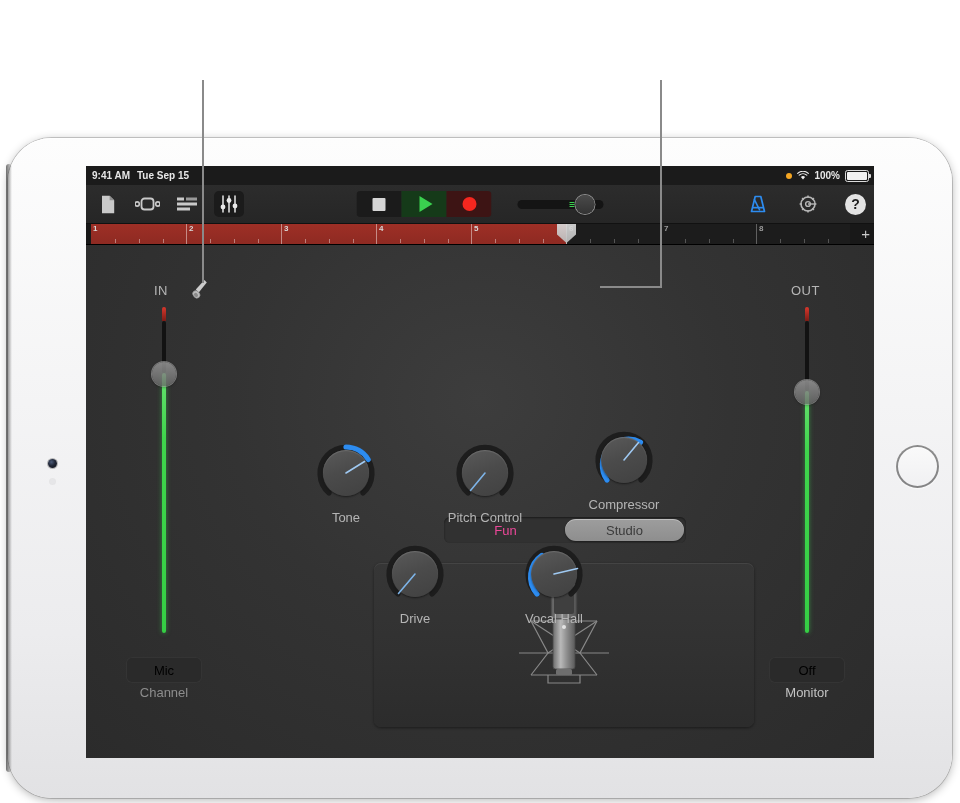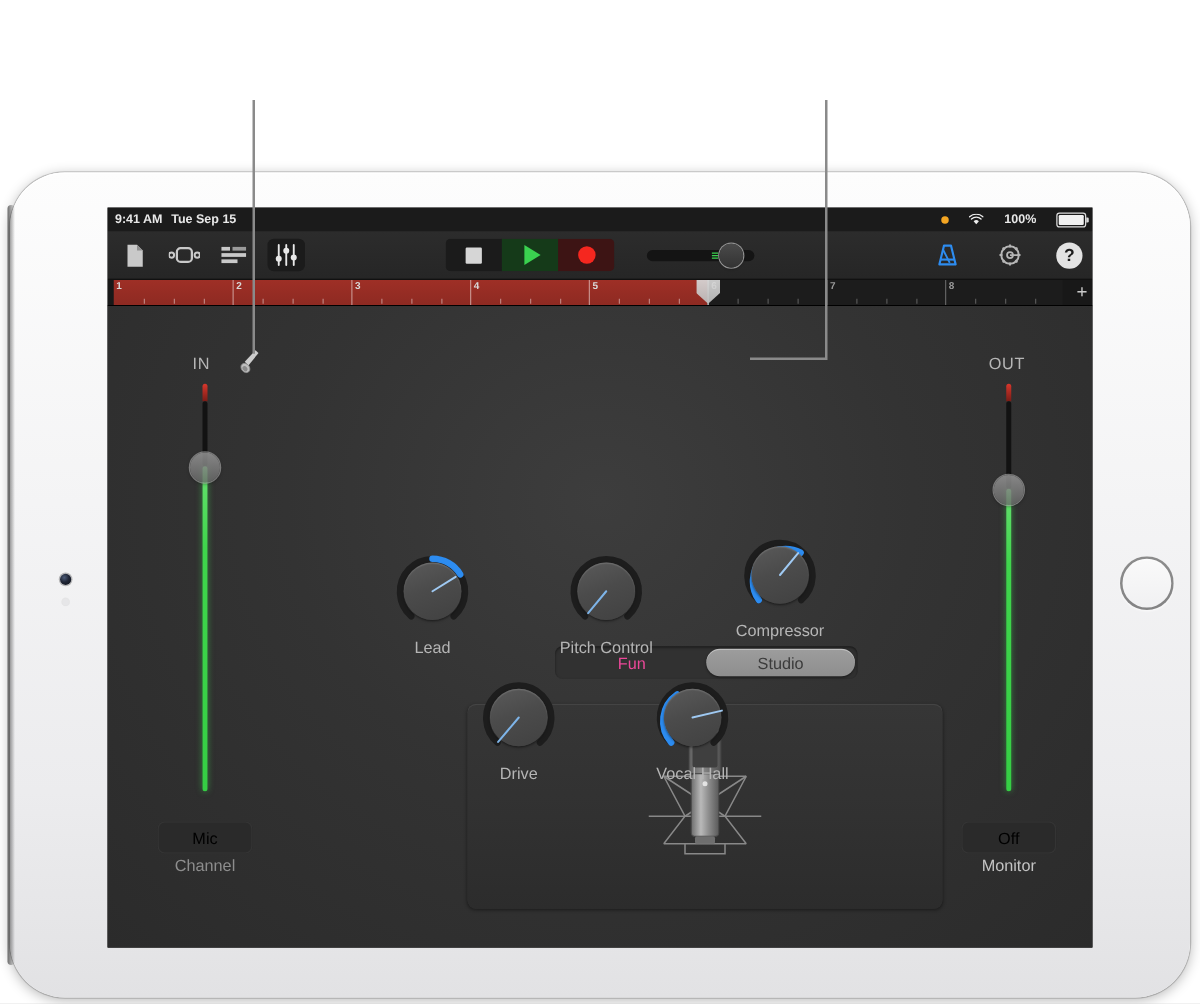--- a/index.html
+++ b/index.html
@@ -52,21 +52,21 @@
     position:absolute;left:78px;top:28px;width:788px;height:592px;
     background:#1a1a1a;overflow:hidden;
   }
 
   
   .statusbar{
     position:relative;height:19px;background:#1b1b1b;color:#e8e8e8;
     font-size:10px;display:flex;align-items:center;
   }
   .sb-left{position:absolute;left:6px;display:flex;gap:7px;align-items:center;white-space:nowrap;font-weight:bold;}
-  .sb-right{position:absolute;right:5px;display:flex;gap:16px;align-items:center;font-weight:bold;}
+  .sb-right{position:absolute;right:5px;display:flex;gap:5px;align-items:center;font-weight:bold;}
   .sb-dot{width:6px;height:6px;border-radius:50%;background:#f5a623;display:inline-block;}
   .sb-wifi{display:inline-block;width:12px;height:9px;}
   .sb-batt{
     position:relative;display:inline-block;width:22px;height:10px;
     border:1px solid #dcdcdc;border-radius:2.5px;
   }
   .sb-batt i{position:absolute;left:1px;top:1px;right:1px;bottom:1px;background:#f2f2f2;border-radius:1px;display:block;}
   .sb-batt:after{content:"";position:absolute;right:-3px;top:3px;width:2px;height:4px;background:#dcdcdc;border-radius:0 1px 1px 0;}
 
   
@@ -445,21 +445,21 @@
 
       <div class="knob" style="left:229px;top:197px;">
         <svg width="62" height="62" viewBox="0 0 62 62">
           <path d="M 14.0 51.0 A 26 26 0 1 1 48.0 51.0" fill="none" stroke="#1d1d1d" stroke-width="5.2" stroke-linecap="round"></path>
           <path d="M 31 5 A 26 26 0 0 1 53.2 17.5" fill="none" stroke="#2d8cf0" stroke-width="5.2" stroke-linecap="round"></path>
         </svg>
         <div class="face"></div>
         <svg style="position:absolute;left:0;top:0;" width="62" height="62" viewBox="0 0 62 62">
           <line x1="31" y1="31" x2="49.5" y2="19.5" stroke="#9fc9f2" stroke-width="1.6" stroke-linecap="round"></line>
         </svg>
-        <div class="lab">Lead</div>
+        <div class="lab">Tone</div>
       </div>
 
       <div class="knob" style="left:368px;top:197px;">
         <svg width="62" height="62" viewBox="0 0 62 62">
           <path d="M 14.0 51.0 A 26 26 0 1 1 48.0 51.0" fill="none" stroke="#1d1d1d" stroke-width="5.2" stroke-linecap="round"></path>
         </svg>
         <div class="face"></div>
         <svg style="position:absolute;left:0;top:0;" width="62" height="62" viewBox="0 0 62 62">
           <line x1="31" y1="31" x2="16.5" y2="48.5" stroke="#7eb4e8" stroke-width="1.6" stroke-linecap="round"></line>
         </svg>

